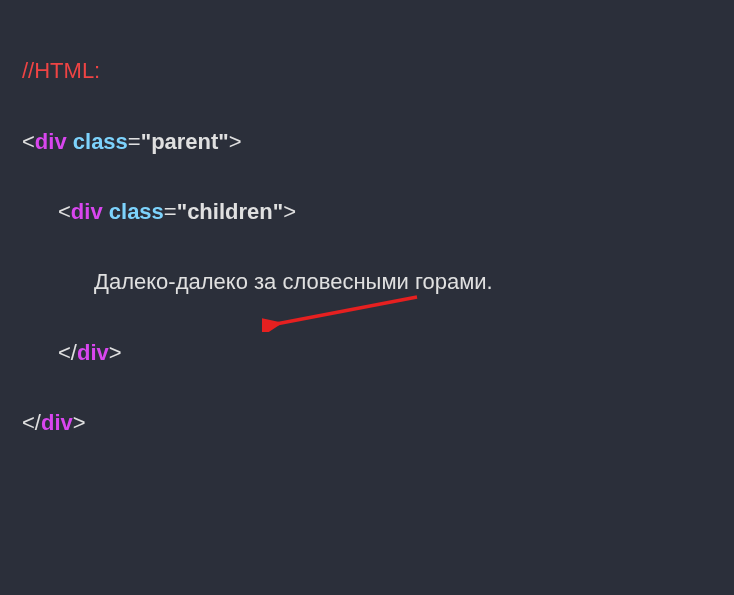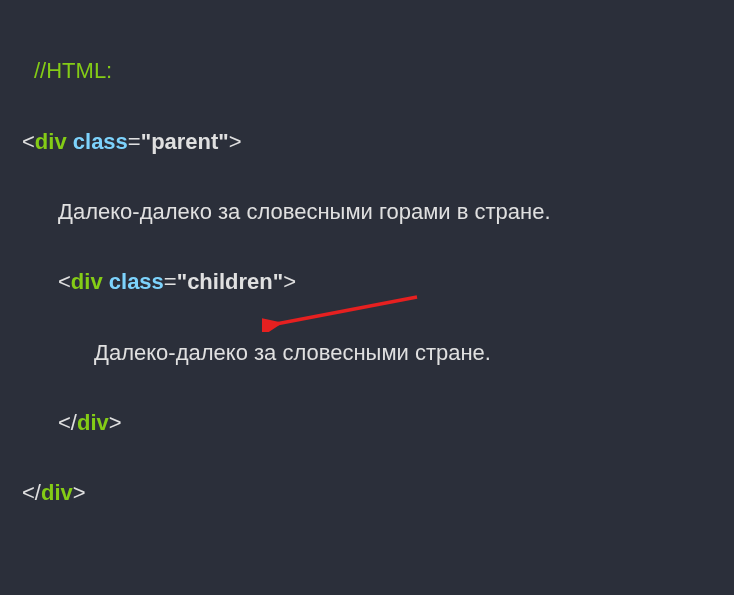--- a/index.html
+++ b/index.html
@@ -14,23 +14,23 @@
       color: #e0e0e0;
       padding: 18px 22px;
       width: 734px;
       height: 595px;
       line-height: 1.6;
       position: relative;
     }
     .code-block {
       white-space: pre;
     }
-    .comment { color: #84cc16; margin-left: 12px; }
+    .comment { color: #ef4444; }
     .bracket { color: #e0e0e0; }
-    .tag { color: #84cc16; font-weight: 700; }
+    .tag { color: #d946ef; font-weight: 700; }
     .attr { color: #7dd3fc; font-weight: 700; }
     .equals { color: #e0e0e0; }
     .string { color: #e0e0e0; font-weight: 700; }
     .text-content { color: #e0e0e0; }
     .indent1 { padding-left: 36px; display: inline-block; }
     .indent2 { padding-left: 72px; display: inline-block; }
     .arrow-annotation {
       position: absolute;
       left: 262px;
       top: 292px;
@@ -39,23 +39,22 @@
       pointer-events: none;
     }
     .line { display: block; }
   </style>
 </head>
 <body>
 
 <div class="code-block">
 <span class="line"><span class="comment">//HTML:</span></span>
 <span class="line"><span class="bracket">&lt;</span><span class="tag">div</span> <span class="attr">class</span><span class="equals">=</span><span class="string">"parent"</span><span class="bracket">&gt;</span></span>
-<span class="line"><span class="indent1 text-content">Далеко-далеко за словесными горами в стране.</span></span>
 <span class="line"><span class="indent1"><span class="bracket">&lt;</span><span class="tag">div</span> <span class="attr">class</span><span class="equals">=</span><span class="string">"children"</span><span class="bracket">&gt;</span></span></span>
-<span class="line"><span class="indent2 text-content">Далеко-далеко за словесными стране.</span></span>
+<span class="line"><span class="indent2 text-content">Далеко-далеко за словесными горами.</span></span>
 <span class="line"><span class="indent1"><span class="bracket">&lt;/</span><span class="tag">div</span><span class="bracket">&gt;</span></span></span>
 <span class="line"><span class="bracket">&lt;/</span><span class="tag">div</span><span class="bracket">&gt;</span></span>
 <span class="line"> </span>
 
 
 
 
 
 
 

